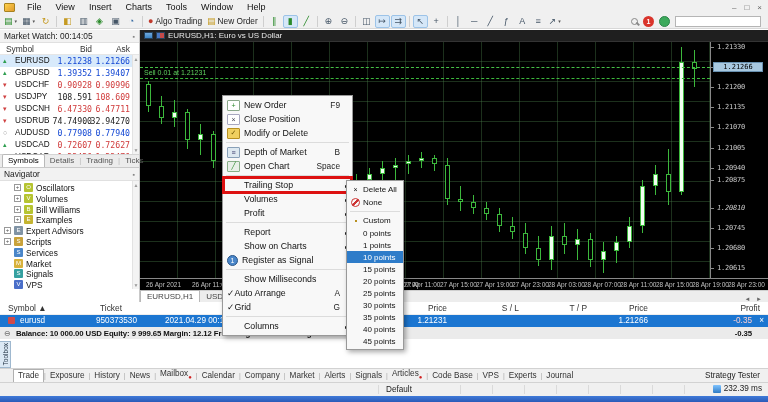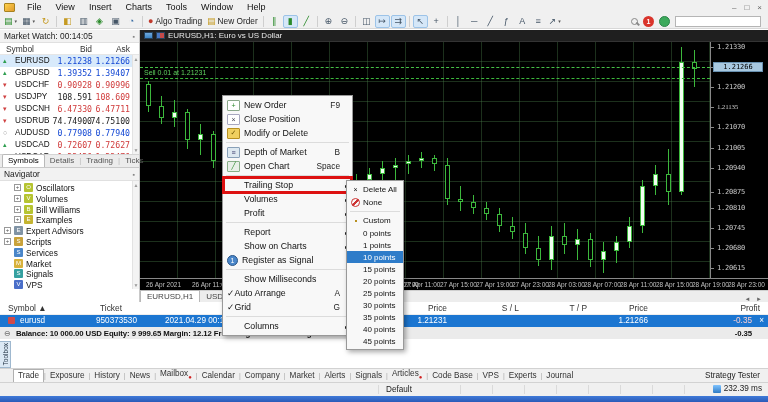--- a/index.html
+++ b/index.html
@@ -286,21 +286,21 @@
       <div class="mw-row">
         <span class="mw-ico i-down">▾</span>
         <span class="mw-sym">USDCNH</span>
         <span class="mw-bid mono c-red">6.47330</span>
         <span class="mw-ask mono c-red">6.47711</span>
       </div>
       <div class="mw-row">
         <span class="mw-ico i-down">▾</span>
         <span class="mw-sym">USDRUB</span>
         <span class="mw-bid mono c-black">74.74900</span>
-        <span class="mw-ask mono c-black">74.75100</span>
+        <span class="mw-ask mono c-black">32.94270</span>
       </div>
       <div class="mw-row">
         <span class="mw-ico i-flat">○</span>
         <span class="mw-sym">AUDUSD</span>
         <span class="mw-bid mono c-blue">0.77908</span>
         <span class="mw-ask mono c-blue">0.77940</span>
       </div>
       <div class="mw-row">
         <span class="mw-ico i-up">▴</span>
         <span class="mw-sym">USDCAD</span>
@@ -482,26 +482,26 @@
       <div class="candle-wick" style="left: 554px; top: 8px; height: 37.1px;"></div>
       <div class="candle-body down" style="left: 552px; top: 20.4px; height: 6.2px;"></div>
       <div class="price-line" style="top: 24.7px;"></div>
       <div class="price-line" style="top: 35.6px; border-top-color: rgb(60, 184, 60);"></div>
       <div class="sell-label" style="left: 4px; top: 26.6px;">Sell 0.01 at 1.21231</div>
     </div>
   <div class="price-axis" id="price-axis">
       <div class="ptick mono" style="top: 0.9px;">1.21330</div>
       <div class="ptick mono" style="top: 21.1px;">1.21265</div>
       <div class="ptick mono" style="top: 41.2px;">1.21200</div>
-      <div class="ptick mono" style="top: 61.3px; font-family: Liberation Serif, serif;">1.21135</div>
+      <div class="ptick mono" style="top: 61.3px;">1.21135</div>
       <div class="ptick mono" style="top: 81.4px;">1.21070</div>
       <div class="ptick mono" style="top: 101.5px;">1.21005</div>
       <div class="ptick mono" style="top: 121.6px;">1.20940</div>
-      <div class="ptick mono" style="top: 146px; text-align: center;">1.20875</div>
-      <div class="ptick mono" style="top: 161.8px;">1.20810</div>
+      <div class="ptick mono" style="top: 134px; text-align: center;">1.20875</div>
+      <div class="ptick mono" style="top: 161.8px; font-style: italic;">1.20810</div>
       <div class="ptick mono" style="top: 181.9px;">1.20745</div>
       <div class="ptick mono" style="top: 202px;">1.20680</div>
       <div class="ptick mono" style="top: 222.1px;">1.20615</div>
       <div class="price-tag mono" style="top: 20.2px;">1.21266</div>
     </div>
   <div class="time-axis" id="time-axis">
       <span class="ttick" style="left: 6px;">26 Apr 2021</span>
       <span class="ttick" style="left: 52px;">26 Apr 11:00</span>
       <span class="ttick" style="left: 90px;">26 Apr 15:00</span>
       <span class="ttick" style="left: 128px;">26 Apr 19:00</span>

